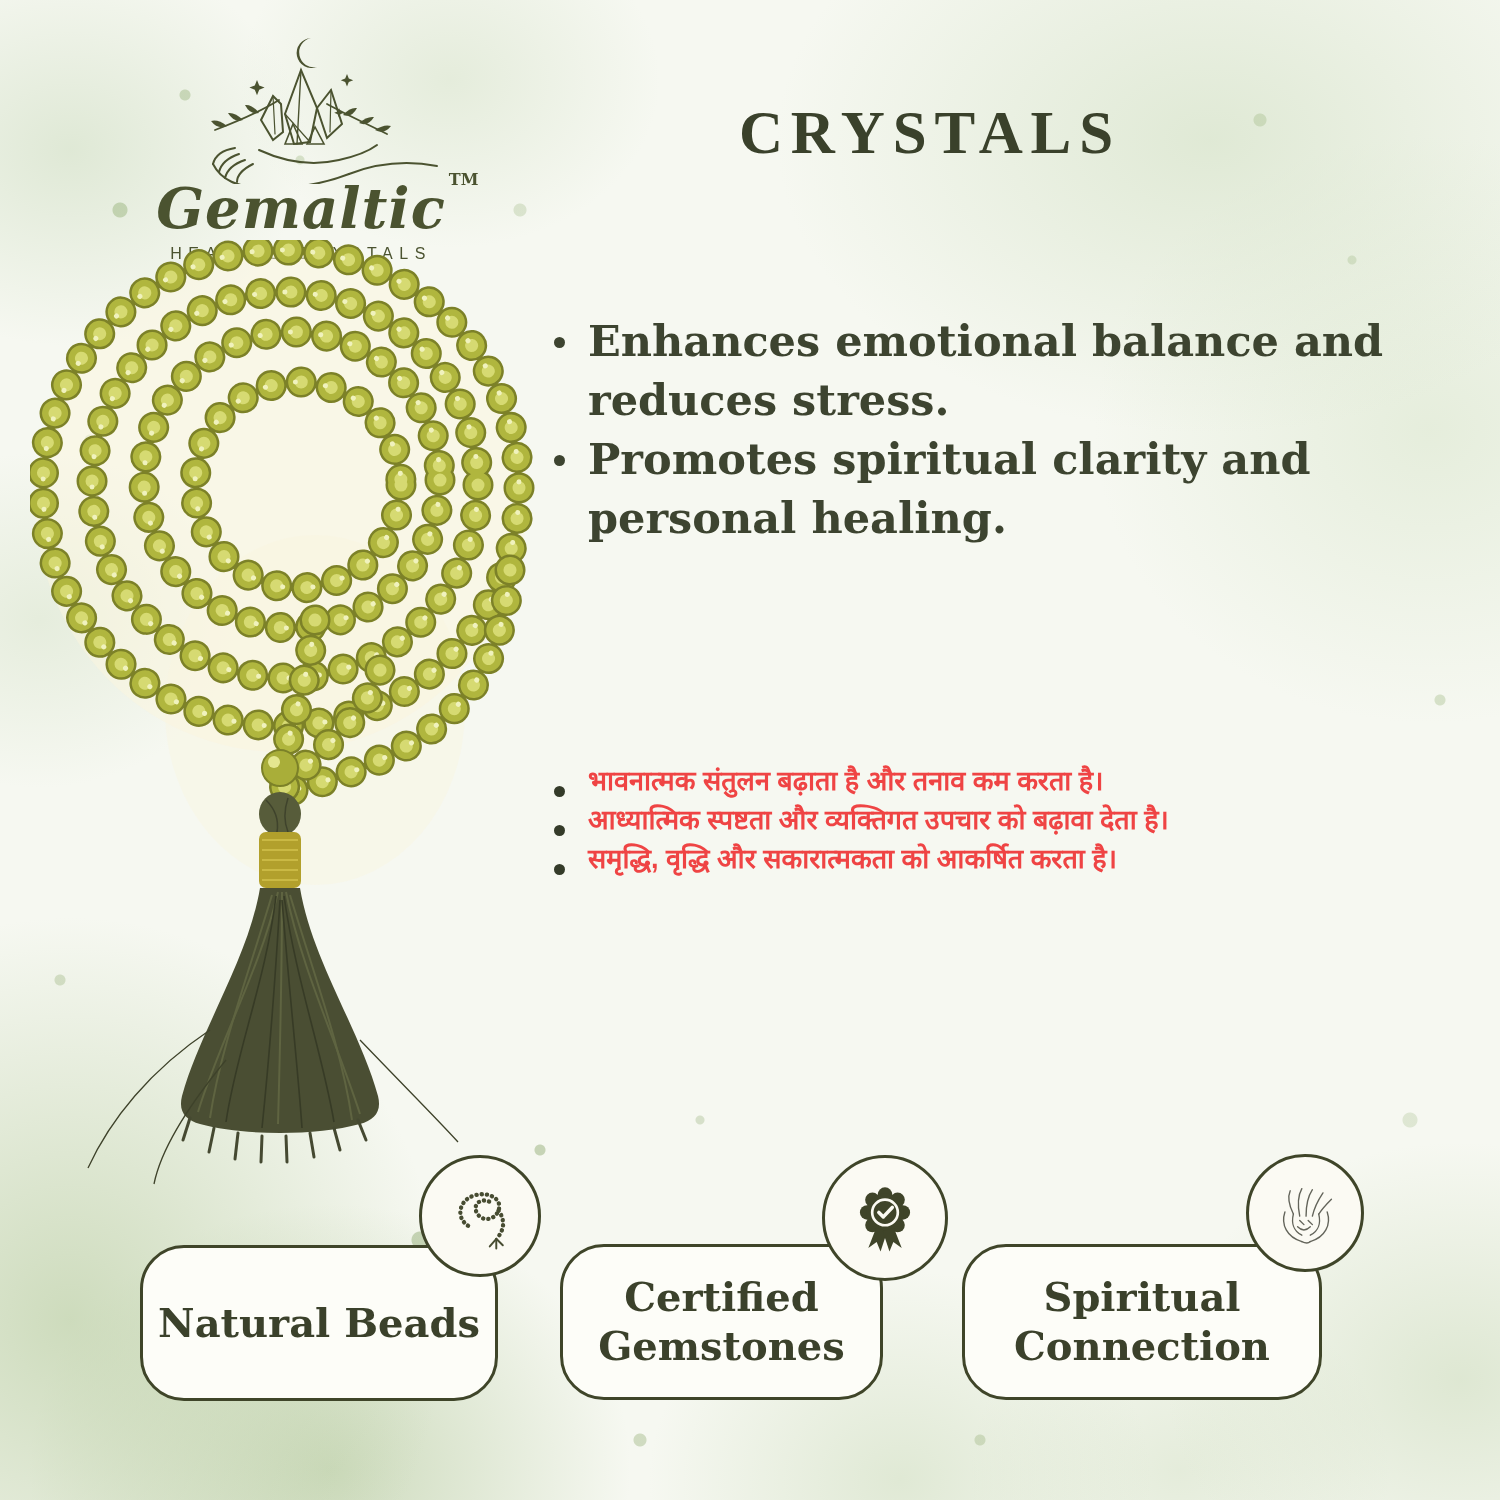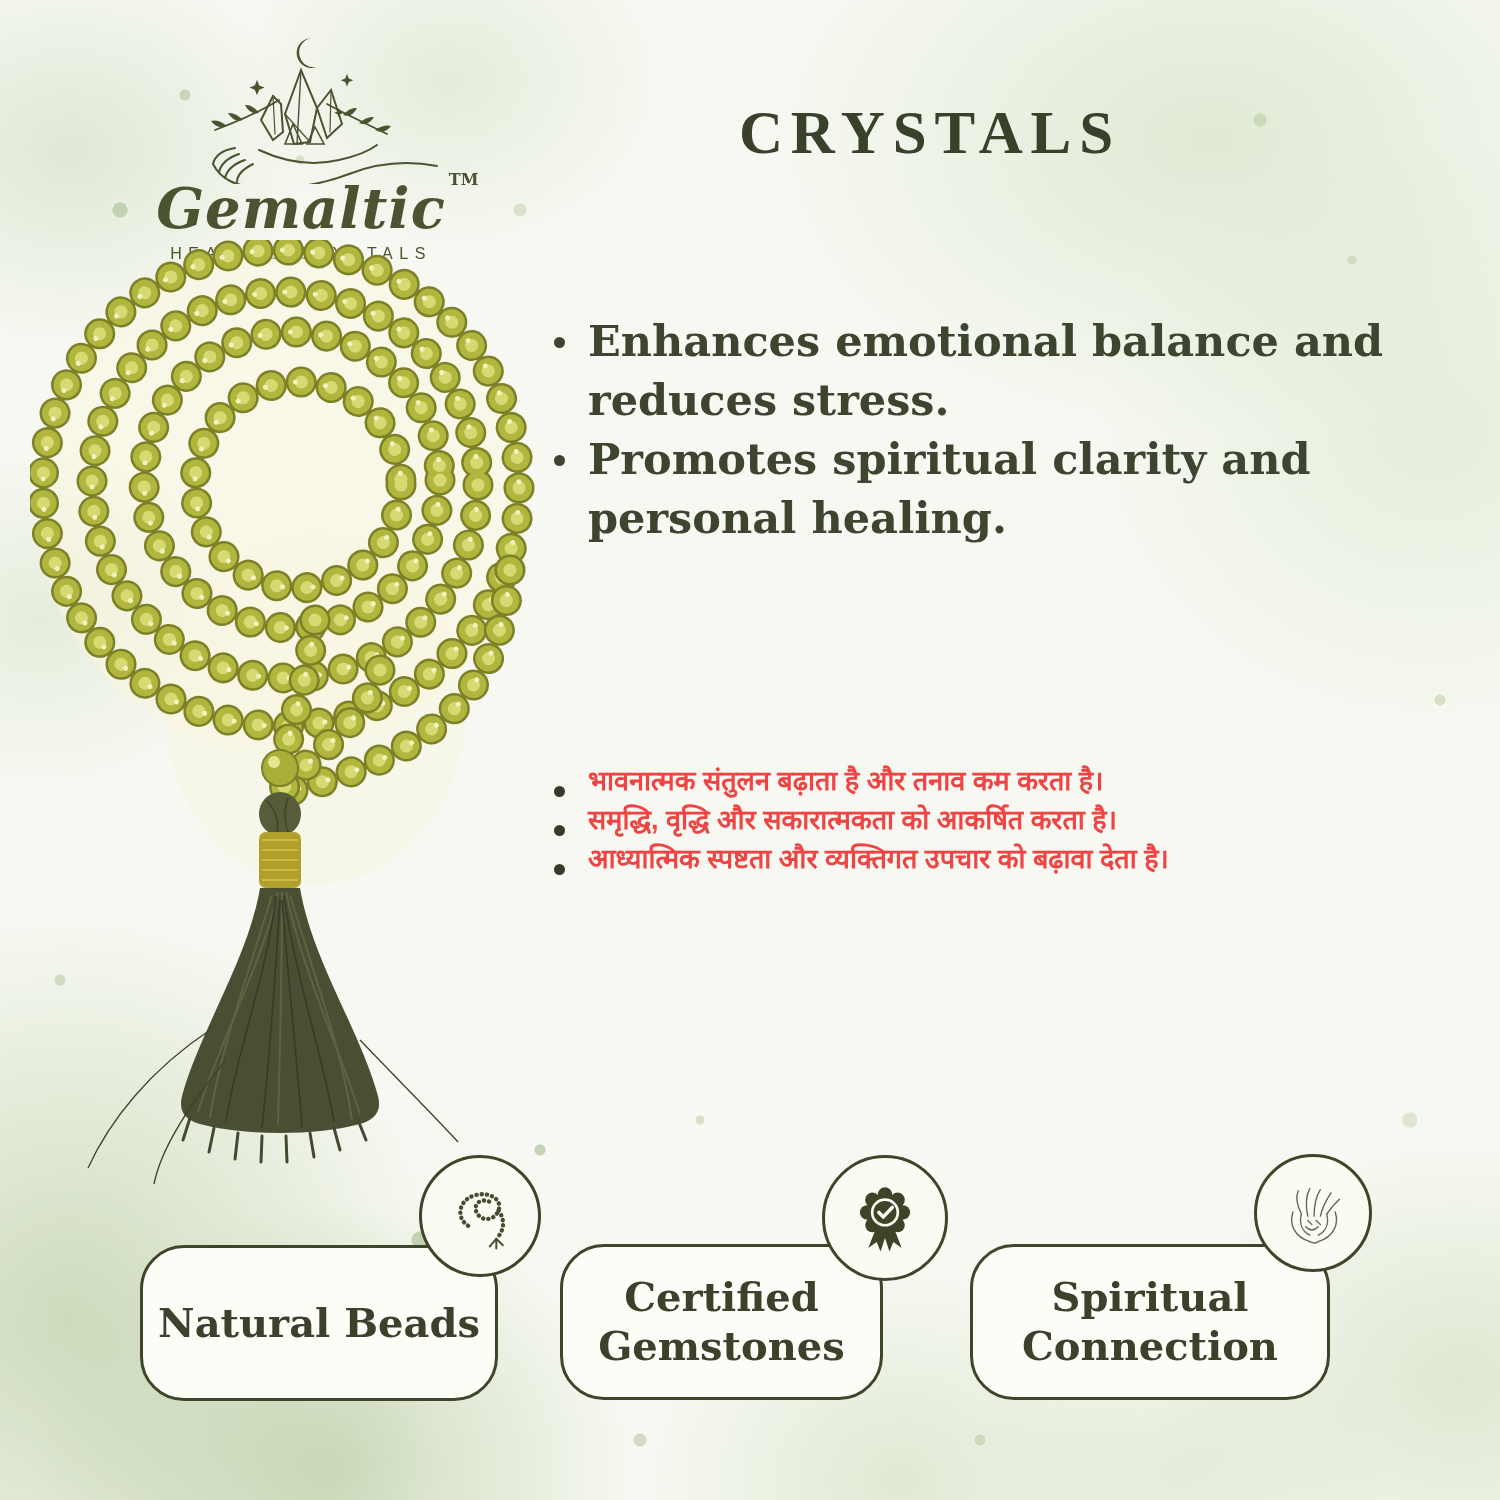--- a/index.html
+++ b/index.html
@@ -62,21 +62,21 @@
   .feature{position:absolute;height:156px;}
   .feature-card{position:absolute;inset:0;background:#fdfdf8;border:3.5px solid #3f4529;border-radius:44px;
      display:flex;align-items:center;justify-content:center;text-align:center;
      font-family:"DejaVu Serif",serif;font-weight:700;font-size:40px;line-height:1.22;color:#3b412b;padding:0 2px;box-sizing:border-box;}
   .feature-badge{position:absolute;background:#fbfaf3;border:3px solid #3f4529;border-radius:50%;
      display:flex;align-items:center;justify-content:center;z-index:3;}
   .f1{left:140px;top:1245px;width:358px;}
   .f1 .feature-badge{top:-90px;right:-43px;width:116px;height:116px;}
   .f2{left:560px;top:1244px;width:323px;}
   .f2 .feature-badge{top:-89px;right:-65px;width:120px;height:120px;}
-  .f3{left:962px;top:1244px;width:360px;margin-left:8px;}
+  .f3{left:962px;top:1244px;width:360px;}
   .f3 .feature-badge{top:-90px;right:-42px;width:112px;height:112px;}
 </style>
 </head>
 <body>
 
 <div class="canvas">
   <div class="wash"></div>
   <div class="speckles"></div>
 
   <div class="logo">
@@ -206,22 +206,22 @@
     </g>
   </svg>
 
   <ul class="benefits benefits-en">
     <li><span>Enhances emotional balance and reduces stress.</span></li>
     <li><span>Promotes spiritual clarity and personal healing.</span></li>
   </ul>
 
   <ul class="benefits benefits-hi">
     <li><span>भावनात्मक संतुलन बढ़ाता है और तनाव कम करता है।</span></li>
+    <li><span>आध्यात्मिक स्पष्टता और व्यक्तिगत उपचार को बढ़ावा देता है।</span></li>
     <li><span>समृद्धि, वृद्धि और सकारात्मकता को आकर्षित करता है।</span></li>
-    <li><span>आध्यात्मिक स्पष्टता और व्यक्तिगत उपचार को बढ़ावा देता है।</span></li>
   </ul>
 
   <div class="feature f1">
     <div class="feature-card">
       <span>Natural Beads</span>
     </div>
     <div class="feature-badge">
       <svg width="76" height="76" viewBox="0 0 70 70" fill="none" stroke="#474c31" stroke-linecap="round">
         <g stroke-width="4" stroke-dasharray="0.2 4.6">
           <path d="M24,44 C12,36 16,20 30,16 C44,12 56,20 52,30 C48,40 36,40 32,32 C28,24 36,18 44,22"></path>

